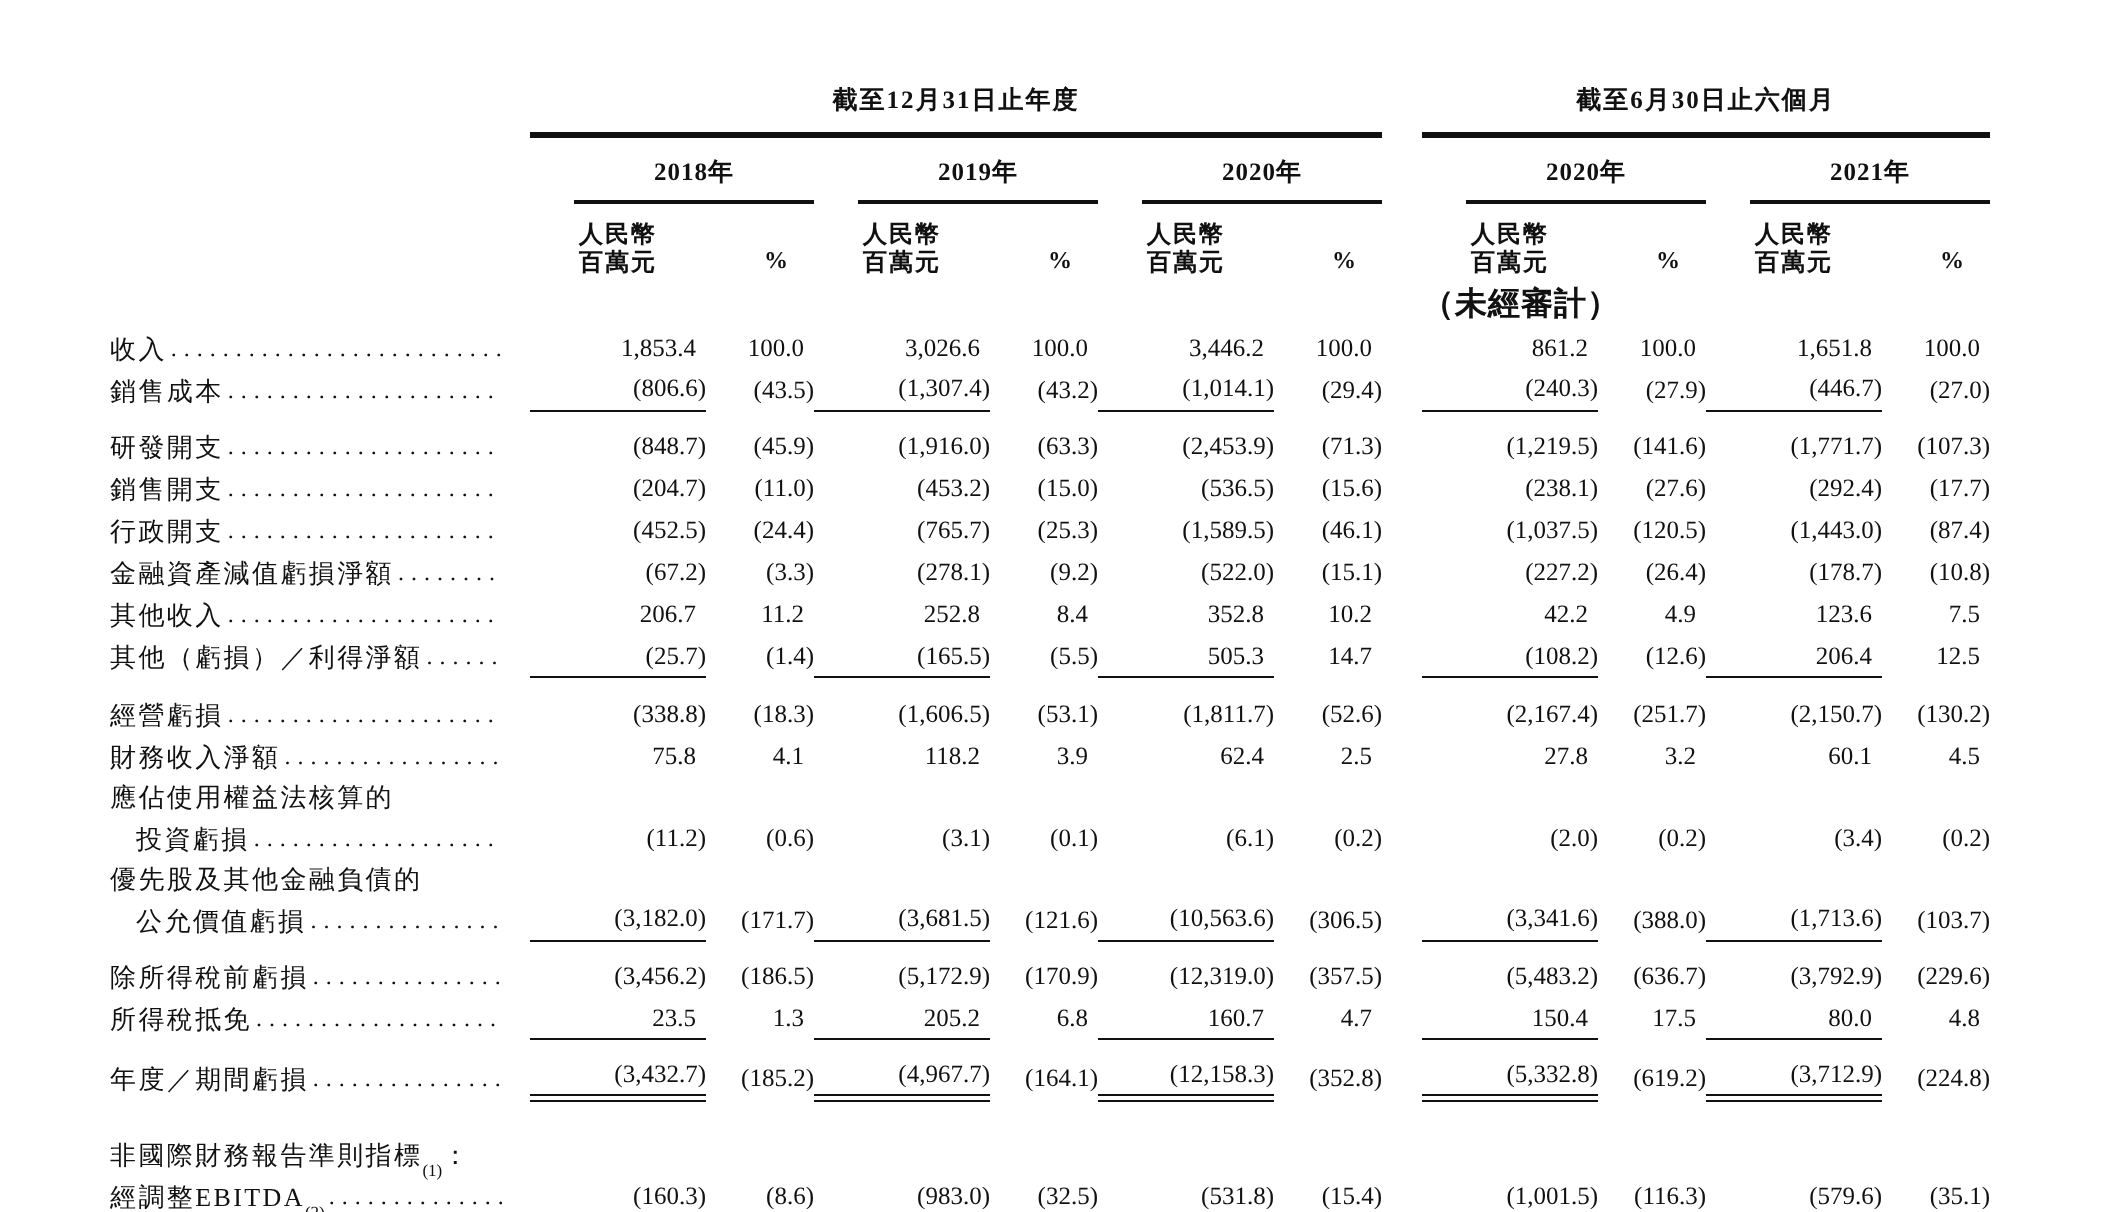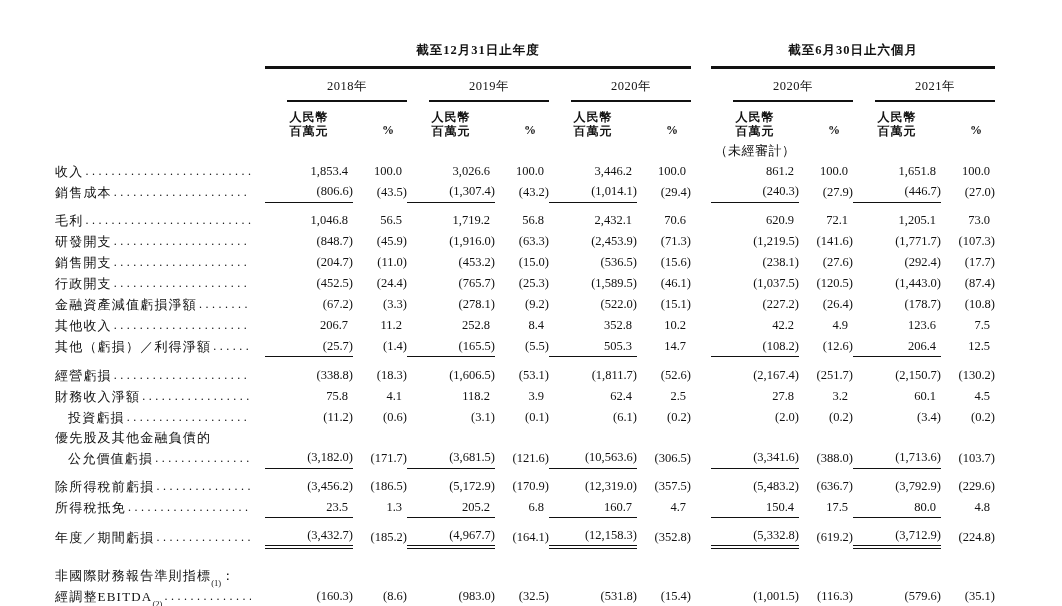--- a/index.html
+++ b/index.html
@@ -9,25 +9,25 @@
   col.cl{width:210px;}
   col.cm{width:88px;}
   col.cp{width:54px;}
   col.cg{width:20px;}
   th,td{padding:0;margin:0;font-weight:normal;vertical-align:bottom;}
   
   .grp{font-size:12.5px;font-weight:bold;text-align:center;letter-spacing:1px;
        padding-bottom:7px;border-bottom:3px solid #111;white-space:nowrap;}
   .yc{padding-top:9px;}
   .yr{border-bottom:2px solid #111;margin-left:22px;text-align:center;
-      font-weight:normal;font-size:12.5px;padding-bottom:5px;letter-spacing:0.5px;}
+      font-weight:bold;font-size:12.5px;padding-bottom:5px;letter-spacing:0.5px;}
   .mh{text-align:center;font-weight:bold;font-size:12px;line-height:14px;
       padding-top:8px;letter-spacing:1px;white-space:nowrap;}
   .ph{text-align:right;font-weight:bold;font-size:12px;padding-right:13px;}
-  .ua{text-align:center;font-weight:normal;font-size:13px;white-space:nowrap;
+  .ua{text-align:center;font-weight:bold;font-size:16px;white-space:nowrap;
       padding-top:4px;letter-spacing:0.5px;}
   .uarow td{height:18px;}
   
   .lblcell{padding:2.5px 14px 2.5px 0;}
   .lblwrap{display:flex;align-items:flex-end;font-size:13px;letter-spacing:1.2px;
            line-height:15px;white-space:nowrap;}
   .lblwrap.ind{padding-left:13px;}
   sup{font-size:8.5px;letter-spacing:0;line-height:0;}
   .leader{flex:1;overflow:hidden;white-space:nowrap;margin-left:2px;min-width:0;}
   .leader::after{content:"..........................................................";
@@ -159,39 +159,20 @@
           <td class="pct">(29.4)</td>
           <td></td>
           <td class="money rule">(240.3)</td>
           <td class="pct">(27.9)</td>
           <td class="money rule">(446.7)</td>
           <td class="pct">(27.0)</td>
         </tr>
         <tr class="sp">
           <td colspan="12" style="height: 7px;"></td>
         </tr>
-        <tr class="b">
-          <td class="lblcell">
-            <div class="lblwrap">
-              <span class="lt">毛利</span>
-              <span class="leader"></span>
-            </div>
-          </td>
-          <td class="money pos">1,046.8</td>
-          <td class="pct pos">56.5</td>
-          <td class="money pos">1,719.2</td>
-          <td class="pct pos">56.8</td>
-          <td class="money pos">2,432.1</td>
-          <td class="pct pos">70.6</td>
-          <td></td>
-          <td class="money pos">620.9</td>
-          <td class="pct pos">72.1</td>
-          <td class="money pos">1,205.1</td>
-          <td class="pct pos">73.0</td>
-        </tr>
         <tr>
           <td class="lblcell">
             <div class="lblwrap">
               <span class="lt">研發開支</span>
               <span class="leader"></span>
             </div>
           </td>
           <td class="money">(848.7)</td>
           <td class="pct">(45.9)</td>
           <td class="money">(1,916.0)</td>
@@ -335,20 +316,38 @@
           <td class="money pos">62.4</td>
           <td class="pct pos">2.5</td>
           <td></td>
           <td class="money pos">27.8</td>
           <td class="pct pos">3.2</td>
           <td class="money pos">60.1</td>
           <td class="pct pos">4.5</td>
         </tr>
         <tr>
           <td class="lblcell">
+            <div class="lblwrap">
+              <span class="lt">應佔使用權益法核算的</span>
+            </div>
+          </td>
+          <td class="money"></td>
+          <td class="pct"></td>
+          <td class="money"></td>
+          <td class="pct"></td>
+          <td class="money"></td>
+          <td class="pct"></td>
+          <td></td>
+          <td class="money"></td>
+          <td class="pct"></td>
+          <td class="money"></td>
+          <td class="pct"></td>
+        </tr>
+        <tr>
+          <td class="lblcell">
             <div class="lblwrap ind">
               <span class="lt">投資虧損</span>
               <span class="leader"></span>
             </div>
           </td>
           <td class="money">(11.2)</td>
           <td class="pct">(0.6)</td>
           <td class="money">(3.1)</td>
           <td class="pct">(0.1)</td>
           <td class="money">(6.1)</td>

